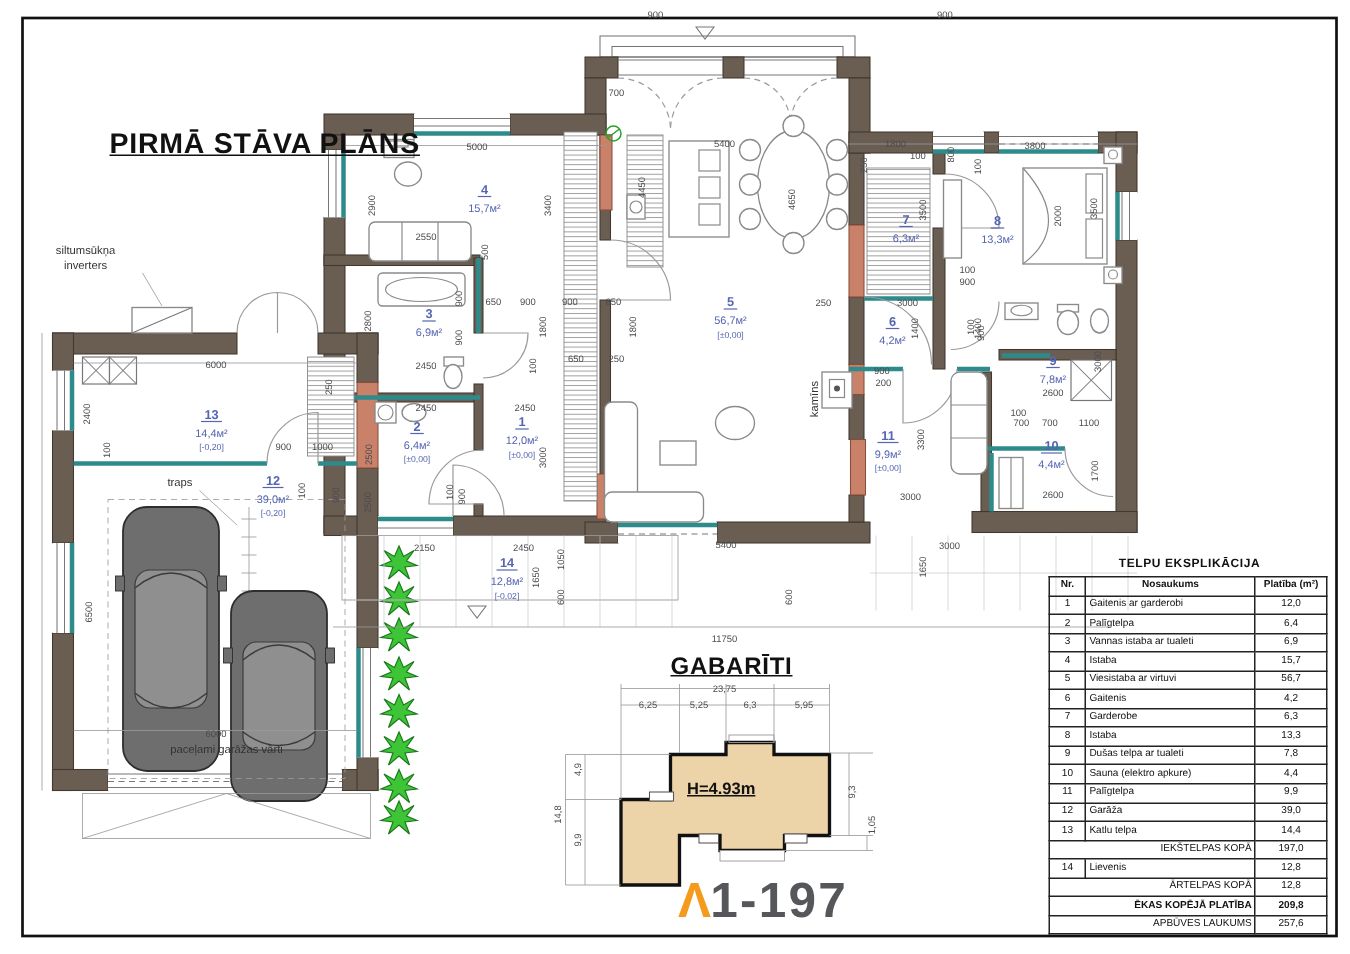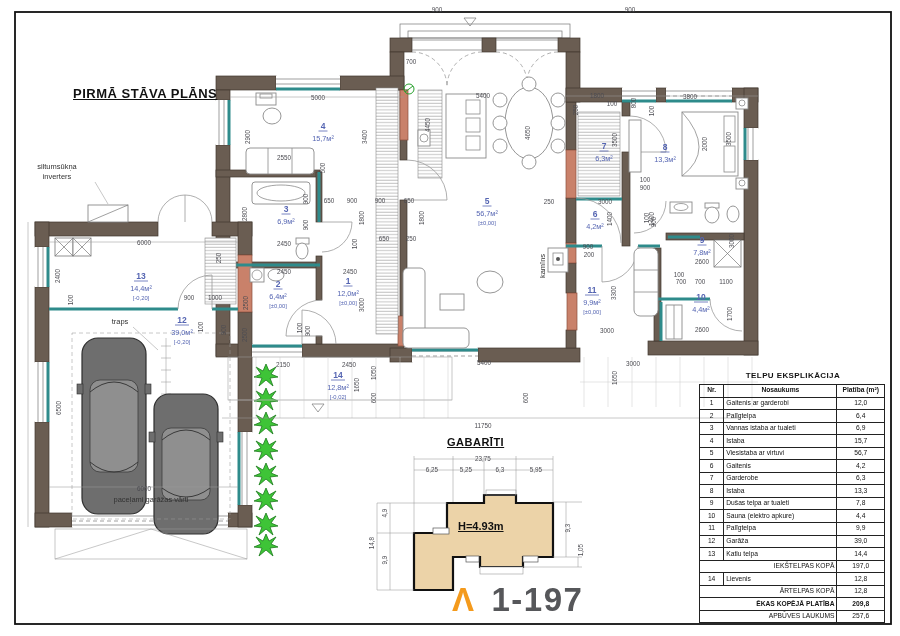--- a/index.html
+++ b/index.html
@@ -20,30 +20,30 @@
   .grid{stroke:#c6c6c6;stroke-width:.45;fill:none;}
   .comb{fill:url(#rungsH);stroke:#8a8a8a;stroke-width:.6;}
   .xbox{fill:#fff;stroke:#777;stroke-width:.8;}
   .dim{font:6.3px "Liberation Sans",sans-serif;fill:#4c4c52;text-anchor:middle;}
   .rnum{font:bold 8.5px "Liberation Sans",sans-serif;fill:#5565b2;text-anchor:middle;}
   .rarea{font:7.3px "Liberation Sans",sans-serif;fill:#5565b2;text-anchor:middle;}
   .relev{font:5.8px "Liberation Sans",sans-serif;fill:#5565b2;text-anchor:middle;}
   .note{font:7.5px "Liberation Sans",sans-serif;fill:#333;text-anchor:middle;}
   .rline{stroke:#5565b2;stroke-width:.8;}
   
-  .plan-title{position:absolute;left:73px;top:86px;font-size:13px;font-weight:bold;
+  .plan-title{position:absolute;left:73px;top:86px;font-size:19px;font-weight:bold;
     letter-spacing:.5px;color:#111;text-decoration:underline;}
-  .gab-title{position:absolute;left:447px;top:436px;font-size:11px;font-weight:bold;
+  .gab-title{position:absolute;left:447px;top:436px;font-size:16px;font-weight:bold;
     letter-spacing:.5px;color:#111;text-decoration:underline;}
   .h-label{position:absolute;left:458px;top:520px;width:86px;text-align:left;
     font-size:11px;font-weight:bold;color:#111;text-decoration:underline;}
   .logo{position:absolute;left:452px;top:581px;display:flex;align-items:baseline;
     font-weight:bold;font-size:33px;letter-spacing:1.5px;color:#56575a;}
   .lg-a{color:#f49a1c;margin-right:-2px;}
-  .lg-num{margin-left:18px;}
+  .lg-num{}
   
   .expl-wrap{position:absolute;left:699px;top:371px;width:188px;}
   .expl-title{text-align:center;font-size:8px;font-weight:bold;color:#111;
     letter-spacing:.4px;margin-bottom:4px;}
   table.expl{border-collapse:collapse;width:186px;table-layout:fixed;border:1.3px solid #111;}
   table.expl td,table.expl th{border:0.8px solid #222;font-size:6.7px;color:#111;
     padding:0 2px;height:11.55px;line-height:1;overflow:hidden;white-space:nowrap;}
   table.expl th{font-weight:bold;text-align:center;}
   td.c-nr{text-align:center;}
   td.c-val{text-align:center;}

